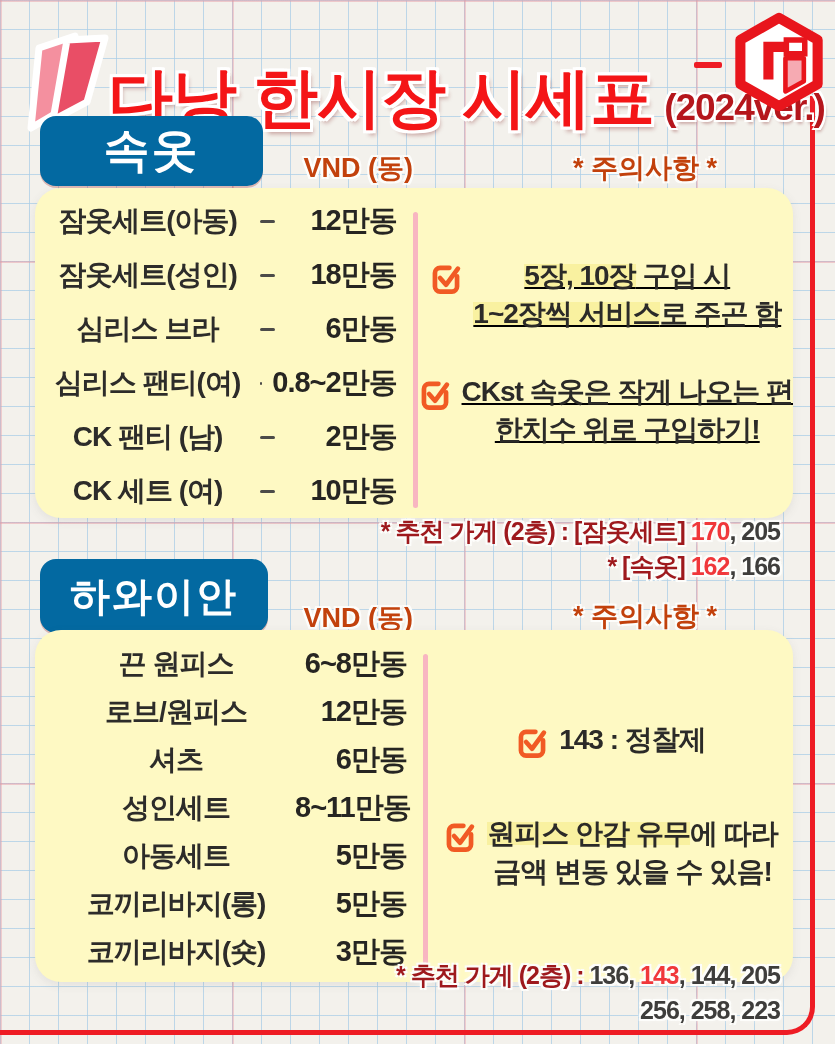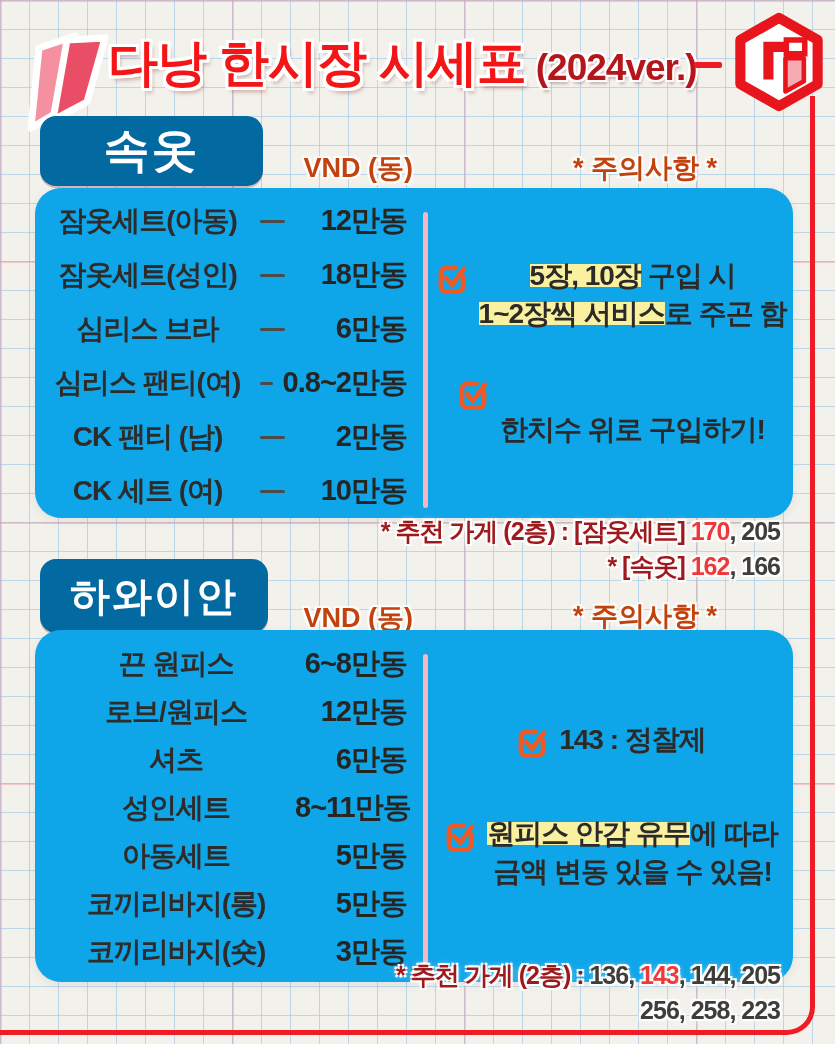--- a/index.html
+++ b/index.html
@@ -12,23 +12,24 @@
       linear-gradient(90deg, rgba(232,150,160,.40) 2px, transparent 2px),
       linear-gradient(rgba(170,206,231,.75) 1px, transparent 1px),
       linear-gradient(90deg, rgba(170,206,231,.75) 1px, transparent 1px);
     background-size:261px 261px,232px 232px,29px 29px,29px 29px;
   }
   .abs{position:absolute;}
 
   
   .title-row{left:108px;top:30px;width:600px;display:flex;align-items:baseline;gap:10px;}
   .main-title{
-    font-size:50px;font-weight:800;color:#f41517;letter-spacing:-1px;white-space:nowrap;
+    font-size:65px;font-weight:800;color:#f41517;letter-spacing:-1px;white-space:nowrap;
     text-shadow:-3px -3px 0 #fff,3px -3px 0 #fff,-3px 3px 0 #fff,3px 3px 0 #fff,
       0 -3px 0 #fff,0 3px 0 #fff,-3px 0 0 #fff,3px 0 0 #fff,3px 5px 4px rgba(120,20,20,.35);
+    margin-top:24px;
   }
   .title-version{
     font-size:37px;font-weight:800;color:#b5161c;letter-spacing:-1px;white-space:nowrap;
     text-shadow:-2px -2px 0 #fff,2px -2px 0 #fff,-2px 2px 0 #fff,2px 2px 0 #fff,2px 4px 3px rgba(120,20,20,.3);
   }
   .title-dash{left:694px;top:62px;width:28px;height:6px;background:#ee1c24;border-radius:2px;}
   .logo{left:733px;top:12px;}
 
   
   .frame-line{
@@ -42,40 +43,40 @@
     background:#0369a1;border-radius:16px;color:#fff;display:flex;align-items:center;justify-content:center;
     font-weight:800;letter-spacing:2px;box-shadow:0 2px 0 rgba(150,10,10,.25);
   }
   .badge1{left:40px;top:116px;width:223px;height:70px;font-size:46px;}
   .badge2{left:40px;top:559px;width:228px;height:74px;font-size:40px;}
   .col-header{
     font-size:27px;font-weight:800;color:#c2410c;text-align:right;white-space:nowrap;
     text-shadow:-2px -2px 0 #fdfdfb,2px -2px 0 #fdfdfb,-2px 2px 0 #fdfdfb,2px 2px 0 #fdfdfb;
   }
   .card{
-    background:#0ea5e9;border-radius:26px;display:flex;
+    background:#fef9c3;border-radius:26px;display:flex;
     box-shadow:0 3px 10px rgba(90,90,90,.10);
   }
   .card1{left:35px;top:188px;width:758px;height:330px;}
   .card2{left:35px;top:630px;width:758px;height:352px;}
 
   .price-col{width:388px;display:flex;flex-direction:column;}
   .card1 .price-col{padding-top:6px;}
   .card2 .price-col{padding-top:10px;}
   .price-row{display:flex;align-items:center;padding:0 16px 0 10px;}
   .card1 .price-row{height:54px;}
   .card2 .price-row{height:48px;margin-left:32px;}
   .item-label{width:205px;text-align:center;font-size:28px;font-weight:700;color:#2d2c2a;letter-spacing:-1px;white-space:nowrap;}
   .leader{flex:1;height:3px;background:#4c4b49;border-radius:2px;margin:0 10px;}
   .item-price{min-width:112px;text-align:right;font-size:29px;font-weight:700;color:#262522;letter-spacing:-1px;white-space:nowrap;}
 
   .v-divider{width:5px;border-radius:4px;background:#f8b6c1;margin:24px 0 10px;}
 
   .notes-col{flex:1;display:flex;flex-direction:column;align-items:center;justify-content:center;}
-  .card1 .notes-col{gap:39px;}
+  .card1 .notes-col{gap:39px;text-decoration:underline;}
   .card2 .notes-col{gap:56px;}
   .note{display:flex;align-items:flex-start;}
   .chk{width:34px;height:34px;flex:0 0 auto;margin:4px 10px 0 0;}
   .note-text{font-size:28px;font-weight:700;color:#2b2a28;line-height:1.36;text-align:center;letter-spacing:-1px;white-space:nowrap;}
   .hl{background:linear-gradient(transparent 12%, #f9f1a0 12%, #f9f1a0 88%, transparent 88%);}
 
   .recommend{
     text-align:right;font-size:25px;font-weight:800;color:#9e191d;line-height:1.38;letter-spacing:-1px;white-space:nowrap;
     text-shadow:-2px -2px 0 #fdfdfb,2px -2px 0 #fdfdfb,-2px 2px 0 #fdfdfb,2px 2px 0 #fdfdfb,0 0 6px #fdfdfb;
   }
@@ -165,21 +166,21 @@
         <span class="hl">5장, 10장</span><span> 구입 시</span><br>
         <span class="hl">1~2장씩 서비스</span><span>로 주곤 함</span>
       </div>
     </div>
     <div class="note">
       <svg class="chk" viewBox="0 0 40 40">
         <path d="M33 18 v12 a6 6 0 0 1 -6 6 H13 a6 6 0 0 1 -6 -6 V14 a6 6 0 0 1 6 -6 h11" fill="none" stroke="#f15a24" stroke-width="5.5" stroke-linecap="round"></path>
         <path d="M13 20 l7 8 L34 9" fill="none" stroke="#f15a24" stroke-width="5.5" stroke-linecap="round" stroke-linejoin="round"></path>
       </svg>
       <div class="note-text">
-        <br>
+        <span>CKst 속옷은 작게 나오는 편</span><br>
         <span>한치수 위로 구입하기!</span>
       </div>
     </div>
   </div>
 </div>
 
 <div class="abs recommend rec1">
   <div><span>* 추천 가게 (2층) : [잠옷세트] </span><span class="num-red">170</span><span class="num-grey">, 205</span></div>
   <div><span>* [속옷] </span><span class="num-red">162</span><span class="num-grey">, 166</span></div>
 </div>

